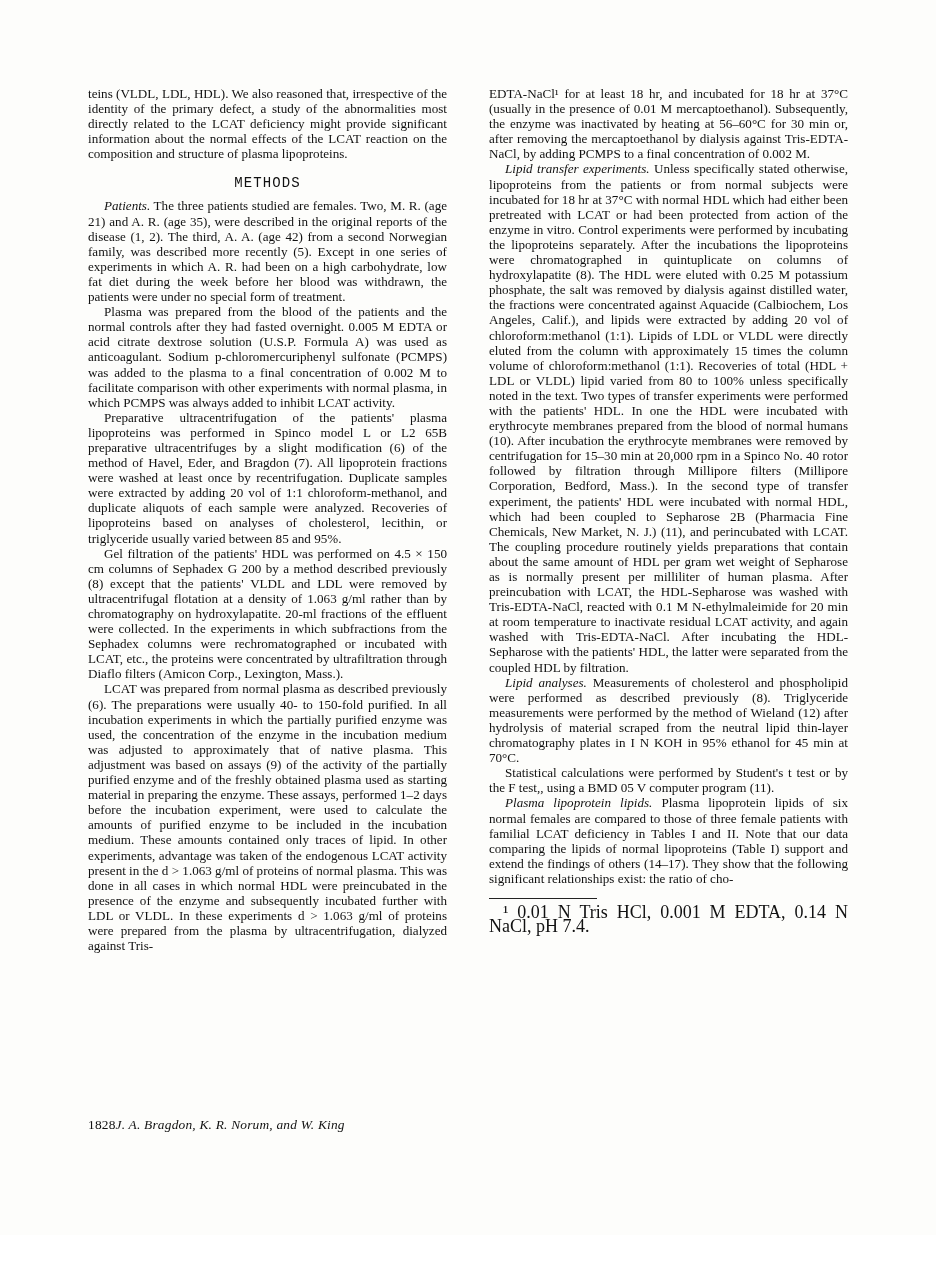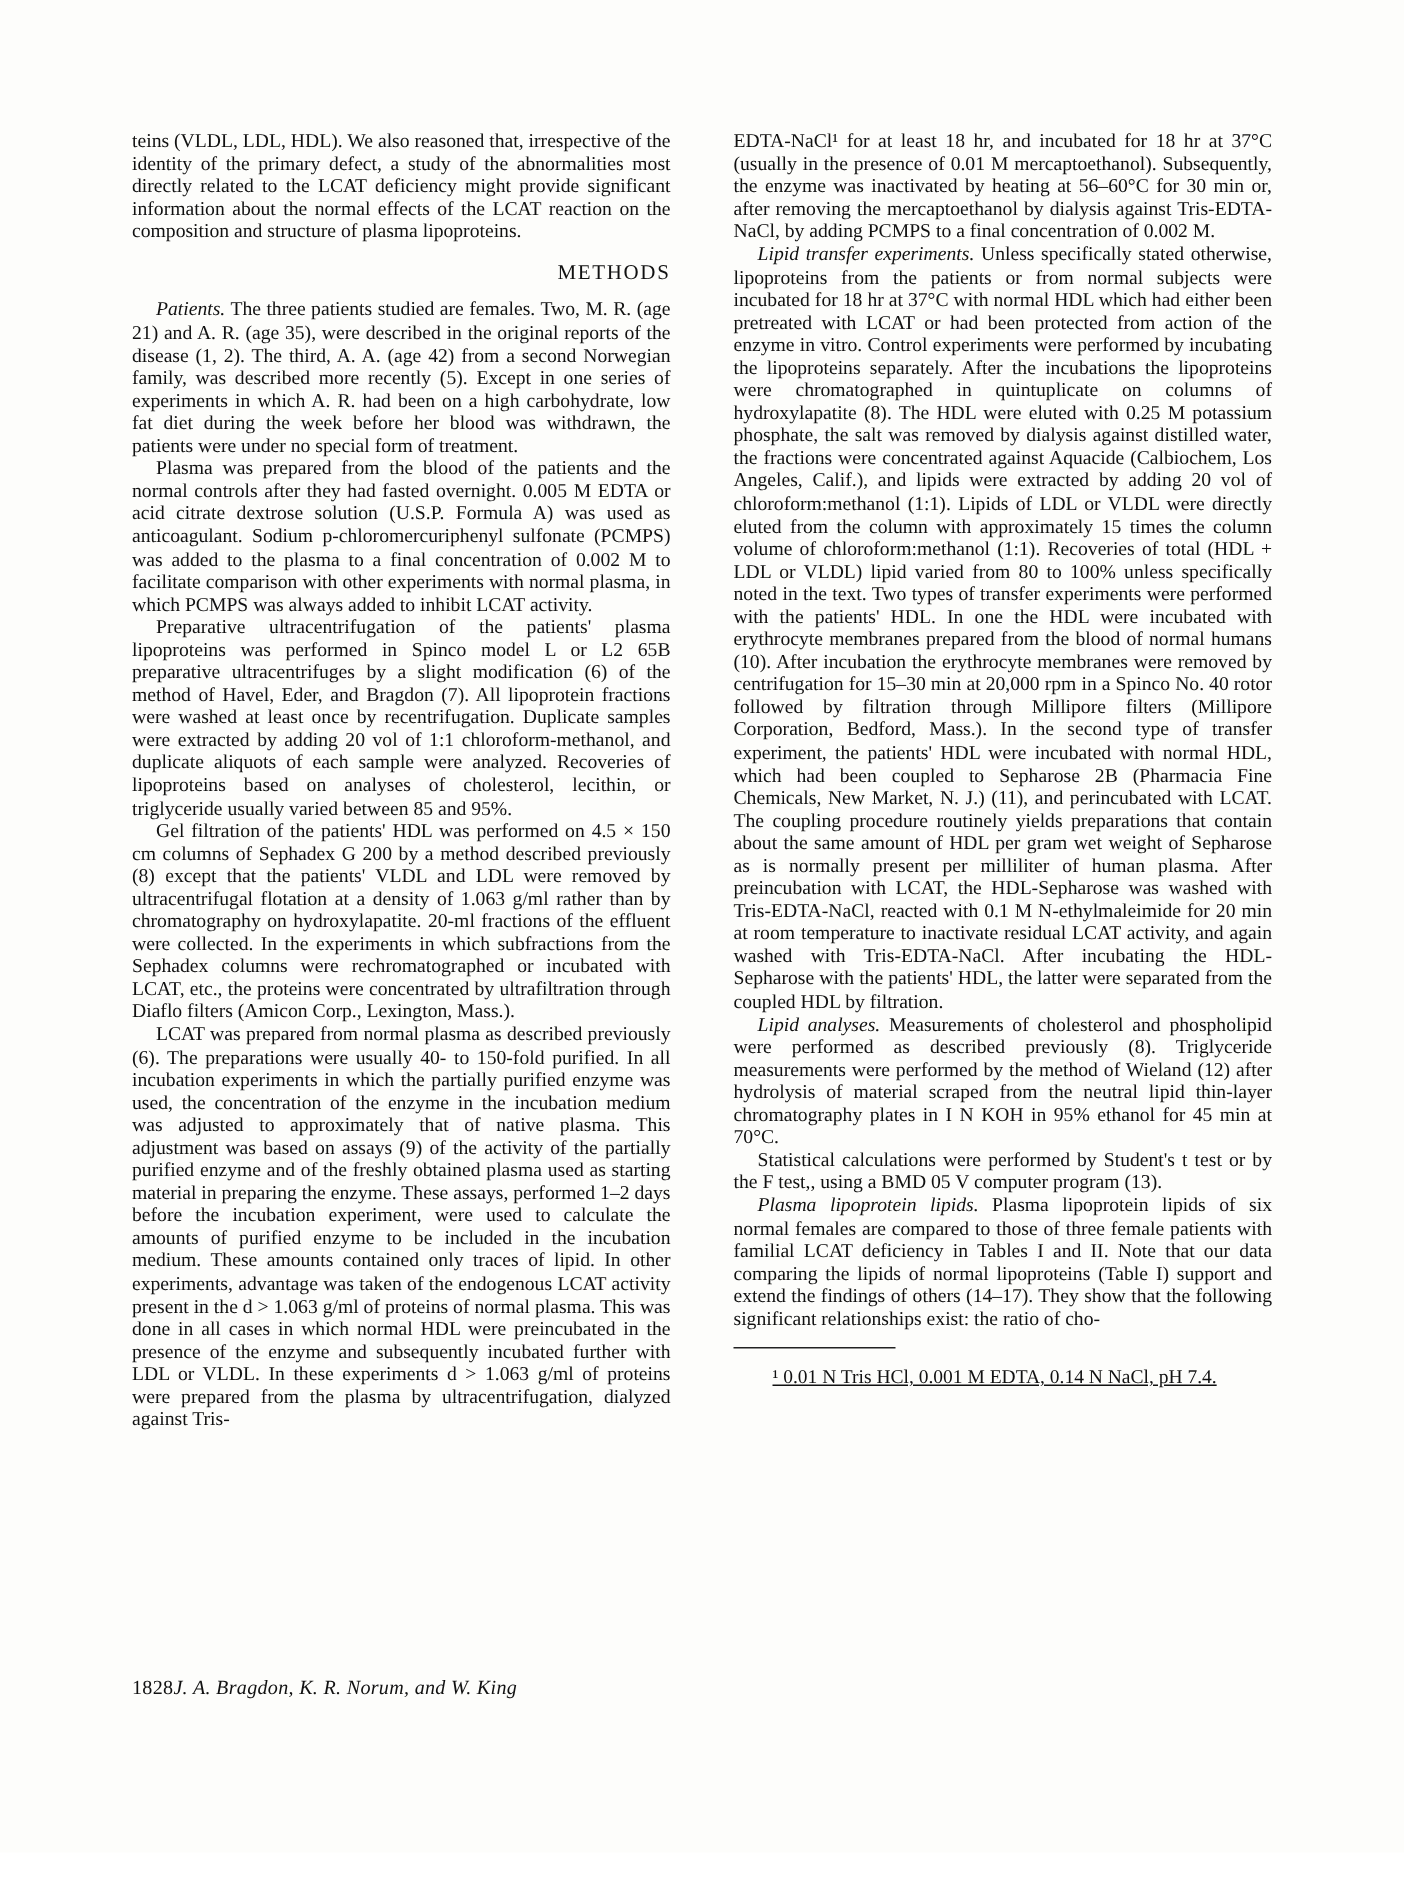--- a/index.html
+++ b/index.html
@@ -40,41 +40,40 @@
     text-indent: 16px;
     hyphens: auto;
   }
   p.body.noindent {
     text-indent: 0;
   }
   .section-head {
     margin: 14px 0 7px 0;
     font-size: 14px;
     letter-spacing: 1.1px;
-    text-align: right;
+    text-align: center;
     font-weight: normal;
-    font-family: Liberation Serif, serif;
+    font-family: Liberation Mono, monospace;
   }
   .ital {
     font-style: italic;
     margin-top: 48px;
   }
   .footnote-rule {
     border: none;
     border-top: 1px solid #222;
     width: 108px;
     margin: 12px 0 6px 0;
   }
   p.footnote {
-    margin: 12px;
-    font-size: 13px;
+    margin: 0;
+    font-size: 18px;
     line-height: 14px;
     text-indent: 14px;
     text-align: justify;
-    text-decoration: underline;
   }
   .footer {
     position: absolute;
     left: 88px;
     top: 1117px;
     width: 760px;
     font-size: 13.4px;
     letter-spacing: .2px;
   }
   .footer .pageno {
@@ -109,21 +108,21 @@
     </div>
 
     <div class="col">
 
       <p class="body noindent">EDTA-NaCl¹ for at least 18 hr, and incubated for 18 hr at 37°C (usually in the presence of 0.01 M mercaptoethanol). Subsequently, the enzyme was inactivated by heating at 56–60°C for 30 min or, after removing the mercaptoethanol by dialysis against Tris-EDTA-NaCl, by adding PCMPS to a final concentration of 0.002 M.</p>
 
       <p class="body"><span class="ital">Lipid transfer experiments.</span><span> Unless specifically stated otherwise, lipoproteins from the patients or from normal subjects were incubated for 18 hr at 37°C with normal HDL which had either been pretreated with LCAT or had been protected from action of the enzyme in vitro. Control experiments were performed by incubating the lipoproteins separately. After the incubations the lipoproteins were chromatographed in quintuplicate on columns of hydroxylapatite (8). The HDL were eluted with 0.25 M potassium phosphate, the salt was removed by dialysis against distilled water, the fractions were concentrated against Aquacide (Calbiochem, Los Angeles, Calif.), and lipids were extracted by adding 20 vol of chloroform:methanol (1:1). Lipids of LDL or VLDL were directly eluted from the column with approximately 15 times the column volume of chloroform:methanol (1:1). Recoveries of total (HDL + LDL or VLDL) lipid varied from 80 to 100% unless specifically noted in the text. Two types of transfer experiments were performed with the patients' HDL. In one the HDL were incubated with erythrocyte membranes prepared from the blood of normal humans (10). After incubation the erythrocyte membranes were removed by centrifugation for 15–30 min at 20,000 rpm in a Spinco No. 40 rotor followed by filtration through Millipore filters (Millipore Corporation, Bedford, Mass.). In the second type of transfer experiment, the patients' HDL were incubated with normal HDL, which had been coupled to Sepharose 2B (Pharmacia Fine Chemicals, New Market, N. J.) (11), and perincubated with LCAT. The coupling procedure routinely yields preparations that contain about the same amount of HDL per gram wet weight of Sepharose as is normally present per milliliter of human plasma. After preincubation with LCAT, the HDL-Sepharose was washed with Tris-EDTA-NaCl, reacted with 0.1 M N-ethylmaleimide for 20 min at room temperature to inactivate residual LCAT activity, and again washed with Tris-EDTA-NaCl. After incubating the HDL-Sepharose with the patients' HDL, the latter were separated from the coupled HDL by filtration.</span></p>
 
       <p class="body"><span class="ital">Lipid analyses.</span><span> Measurements of cholesterol and phospholipid were performed as described previously (8). Triglyceride measurements were performed by the method of Wieland (12) after hydrolysis of material scraped from the neutral lipid thin-layer chromatography plates in I N KOH in 95% ethanol for 45 min at 70°C.</span></p>
 
-      <p class="body">Statistical calculations were performed by Student's t test or by the F test,, using a BMD 05 V computer program (13).</p>
+      <p class="body">Statistical calculations were performed by Student's t test or by the F test,, using a BMD 05 V computer program (11).</p>
 
 
       <p class="body"><span class="ital">Plasma lipoprotein lipids.</span><span> Plasma lipoprotein lipids of six normal females are compared to those of three female patients with familial LCAT deficiency in Tables I and II. Note that our data comparing the lipids of normal lipoproteins (Table I) support and extend the findings of others (14–17). They show that the following significant relationships exist: the ratio of cho-</span></p>
 
       <hr class="footnote-rule">
 
       <p class="footnote">¹ 0.01 N Tris HCl, 0.001 M EDTA, 0.14 N NaCl, pH 7.4.</p>
 
     </div>
 

